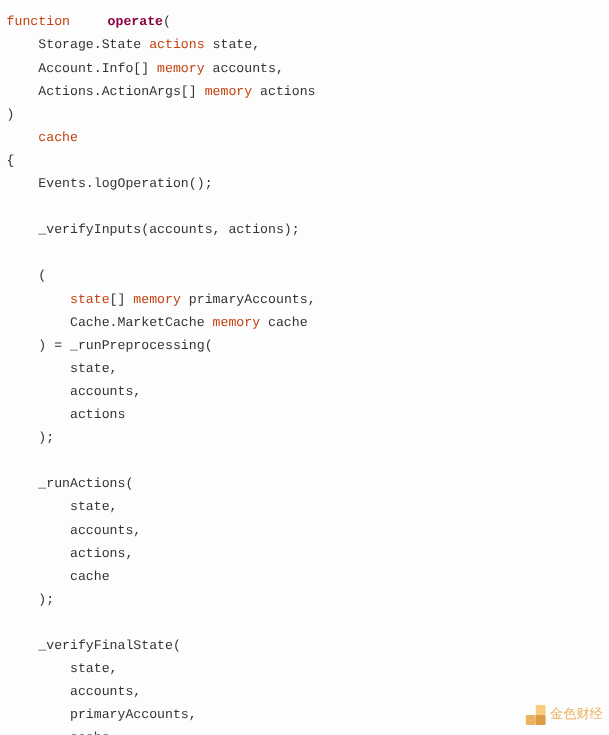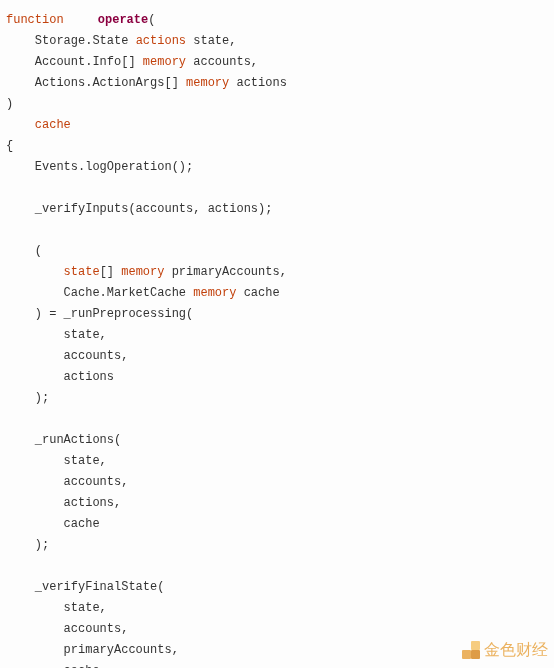--- a/index.html
+++ b/index.html
@@ -21,21 +21,21 @@
   .kw { color: #c2410c; font-weight: normal; }
   .fn { color: #8B0040; font-weight: bold; margin-left: 27px; }
   .watermark {
     position: absolute;
     right: 6px;
     bottom: 8px;
     display: flex;
     align-items: center;
     gap: 4px;
     font-family: sans-serif;
-    font-size: 16px;
+    font-size: 12px;
     color: #e8a646;
     opacity: 0.85;
   }
   .watermark .logo {
     width: 18px;
     height: 18px;
     position: relative;
   }
   .watermark .logo .sq {
     position: absolute;

